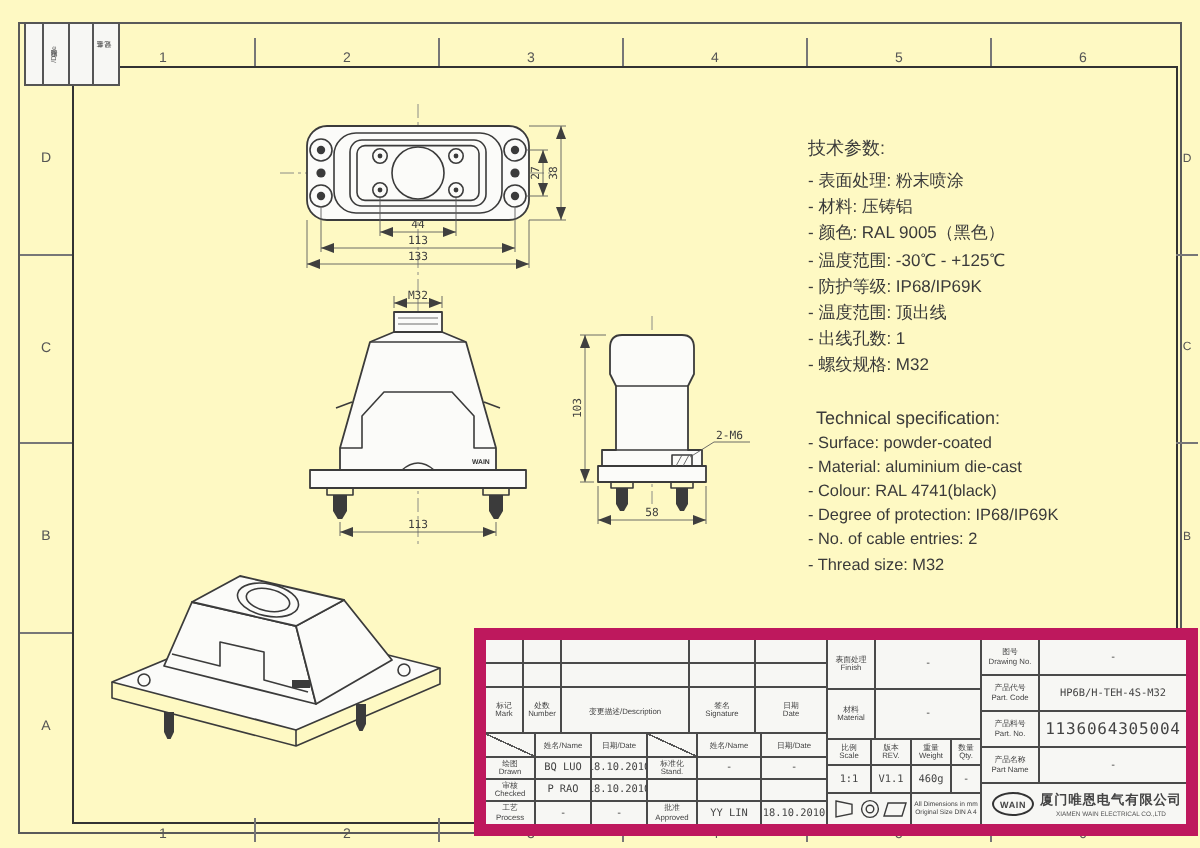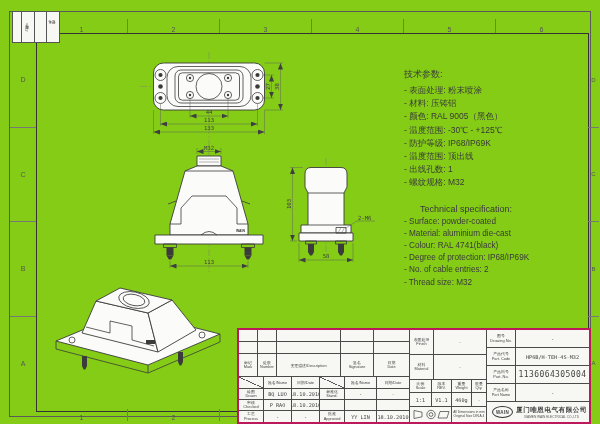--- a/index.html
+++ b/index.html
@@ -1,19 +1,19 @@
 <!DOCTYPE html>
 <html><head>
 <meta charset="utf-8">
 <style>
   html,body { margin:0; padding:0; }
   body { background:#e8e8e6; }
   .page {
     position:relative; width:600px; height:424px; margin:0 auto;
-    background:#84cc16; color:#3a3a3a;
+    background:#fef9c3; color:#3a3a3a;
     font-family:"Liberation Sans", sans-serif;
     overflow:hidden;
   }
   .abs { position:absolute; }
   
   .outer-border { left:9px; top:11px; width:580px; height:404px; border:1px solid #5a5a5a; }
   .inner-frame  { left:36px; top:33px; width:551px; height:377px; border:1px solid #333; }
   .ruler { display:flex; font-size:7px; color:#555; }
   .ruler-top    { left:36px; top:19px;  width:551px; height:14px; }
   .ruler-bottom { left:36px; top:409px; width:551px; height:12px; }
@@ -25,32 +25,32 @@
   .ruler-v .seg + .seg { border-top:1px solid #777; }
   
   .corner-table { left:12px; top:11px; width:46px; height:30px; border:1px solid #555; display:flex; background:#f7f7f4; }
   .corner-table .c { border-right:1px solid #555; overflow:hidden; display:flex; align-items:center; justify-content:center; }
   .corner-table .c:last-child { border-right:none; }
   .rot { writing-mode:vertical-rl; transform:rotate(180deg); font-size:3.5px; color:#555; white-space:pre-line; line-height:1.1; }
   
   .specs { left:404px; top:68px; width:186px; }
   .spec-title-cn { font-size:9px; margin-bottom:3px; }
   .spec-line-cn { font-size:8.5px; line-height:13.2px; white-space:nowrap; }
-  .spec-title-en { font-size:9px; margin:14px 0 2px 16px; }
+  .spec-title-en { font-size:9px; margin:14px 0 2px 4px; }
   .spec-line-en { font-size:8.2px; line-height:12.2px; white-space:nowrap; }
   
   .drawing { left:0; top:0; width:600px; height:424px; pointer-events:none; }
   .ol  { fill:#fbfbf9; stroke:#3b3b3b; stroke-width:0.9; stroke-linejoin:round; }
   .ln  { fill:none;   stroke:#3b3b3b; stroke-width:0.8; stroke-linejoin:round; }
   .thin{ fill:none;   stroke:#5c5c5c; stroke-width:0.45; }
   .cl  { fill:none;   stroke:#808080; stroke-width:0.45; stroke-dasharray:7 2 1.5 2; }
   .dark{ fill:#3b3b3b; stroke:none; }
   .dim { font-family:"DejaVu Sans Mono", monospace; font-size:5.6px; fill:#3f3f3f; }
   
-  .tb { left:237px; top:328px; width:350px; height:92px; border:2px solid #be185d; background:#f7f7f4; font-size:4.5px; }
+  .tb { left:237px; top:314px; width:350px; height:92px; border:6px solid #be185d; background:#f7f7f4; font-size:4.5px; }
   .tb .cell { position:absolute; box-sizing:border-box; border-right:1px solid #4a4a4a; border-bottom:1px solid #4a4a4a;
               display:flex; align-items:center; justify-content:center; text-align:center; overflow:hidden; color:#444; }
   .pre { white-space:pre-line; line-height:1.15; }
   .lab { font-size:3.9px; }
   .val { font-size:5.2px; font-family:"DejaVu Sans Mono", monospace; }
   .big { font-size:8px; letter-spacing:0.4px; }
   .diag { background:linear-gradient(to top right, transparent calc(50% - .4px), #555 calc(50% - .4px), #555 calc(50% + .4px), transparent calc(50% + .4px)); }
   .company { display:flex; align-items:center; justify-content:flex-start; gap:3px; padding-left:3px; }
   .logo-oval { border:1px solid #333; border-radius:50%; width:19px; height:10px; display:flex; align-items:center; justify-content:center;
                font-weight:bold; font-size:4.5px; letter-spacing:0.3px; flex:none; }

